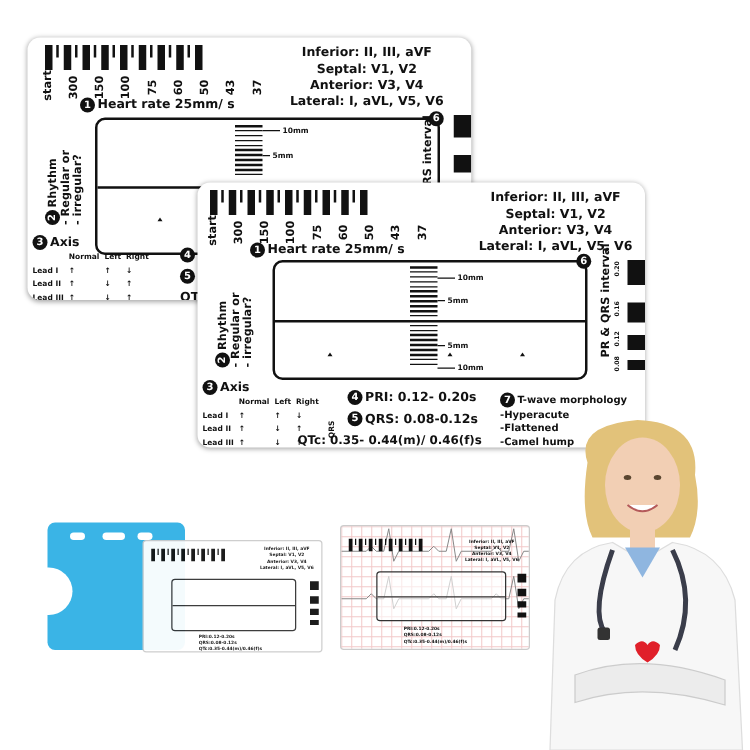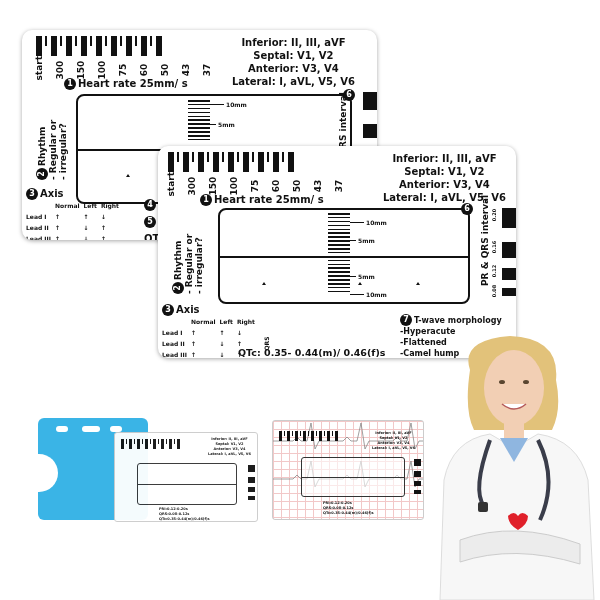--- a/index.html
+++ b/index.html
@@ -276,20 +276,24 @@
           </tr>
       <tr>
             <td>Lead III</td>
             <td>↑</td>
             <td>↓</td>
             <td>↑</td>
           </tr>
     </tbody>
       </table>
   </div>
+  <div class="mid-info" style="left:120px; top:164px;">
+    <div><span class="num">4</span><span>PRI: 0.12- 0.20s</span></div>
+    <div><span class="num">5</span><span>QRS: 0.08-0.12s</span></div>
+  </div>
   <div class="mid-info" style="left:80px; top:198px; font-size:9.5px;">QTc: 0.35- 0.44(m)/ 0.46(f)s</div>
   <div class="twave" style="left:242px; top:168px;">
     <div><span class="num">7</span><span>T-wave morphology</span></div>
     <div class="cols">
       <div>
         <div>-Hyperacute</div>
         <div>-Flattened</div>
         <div>-Camel hump</div>
       </div>
     </div>

